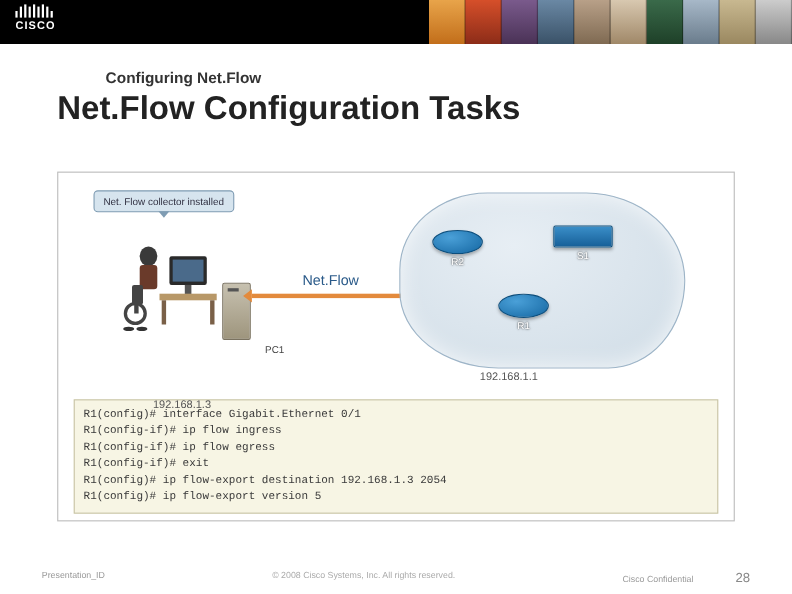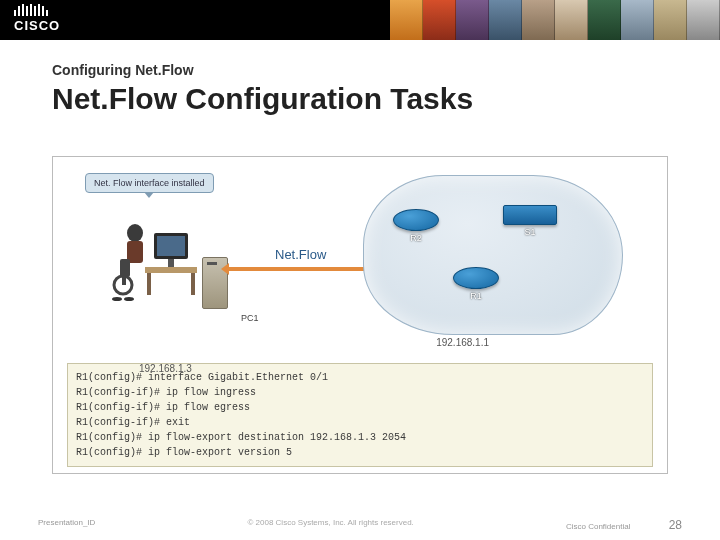--- a/index.html
+++ b/index.html
@@ -35,21 +35,21 @@
   .logo-bars span:nth-child(3),
   .logo-bars span:nth-child(7) { height: 12px; margin-top: 0; }
   .logo-bars span:nth-child(4),
   .logo-bars span:nth-child(6) { height: 10px; margin-top: 2px; }
   .logo-bars span:nth-child(5) { height: 12px; margin-top: 0; }
   .logo-text {
     position: absolute;
     left: 14px;
     top: 18px;
     color: #fff;
-    font-size: 13px;
+    font-size: 10px;
     letter-spacing: 1px;
     font-weight: bold;
   }
   .collage {
     position: absolute;
     right: 0;
     top: 0;
     height: 40px;
     width: 330px;
     display: flex;
@@ -59,20 +59,21 @@
     border-right: 1px solid rgba(0,0,0,0.3);
   }
   .content {
     padding: 22px 52px 10px 52px;
   }
   .subtitle {
     font-size: 14px;
     font-weight: bold;
     color: #333;
     margin-bottom: 4px;
+    margin-left: 44px;
   }
   .title {
     font-size: 30px;
     font-weight: bold;
     color: #222;
   }
   .diagram-wrap {
     margin: 30px 52px 10px 52px;
     border: 1px solid #bbb;
     background: #fff;
@@ -275,21 +276,21 @@
   </div>
 </div>
 
 <div class="content">
   <div class="subtitle">Configuring Net.Flow</div>
   <div class="title">Net.Flow Configuration Tasks</div>
 </div>
 
 <div class="diagram-wrap">
   <div class="diagram">
-    <div class="callout">Net. Flow interface installed</div>
+    <div class="callout">Net. Flow collector installed</div>
 
     <div class="person">
       <svg viewBox="0 0 100 90">
         <ellipse cx="30" cy="18" rx="8" ry="9" fill="#3a3a3a"></ellipse>
         <rect x="22" y="26" width="16" height="22" fill="#6a3a2a" rx="3"></rect>
         <rect x="49" y="18" width="34" height="26" fill="#2a2a2a" rx="2"></rect>
         <rect x="52" y="21" width="28" height="20" fill="#4a6a8a"></rect>
         <rect x="63" y="44" width="6" height="10" fill="#555"></rect>
         <rect x="40" y="52" width="52" height="6" fill="#b89868"></rect>
         <rect x="42" y="58" width="4" height="22" fill="#7a6048"></rect>

